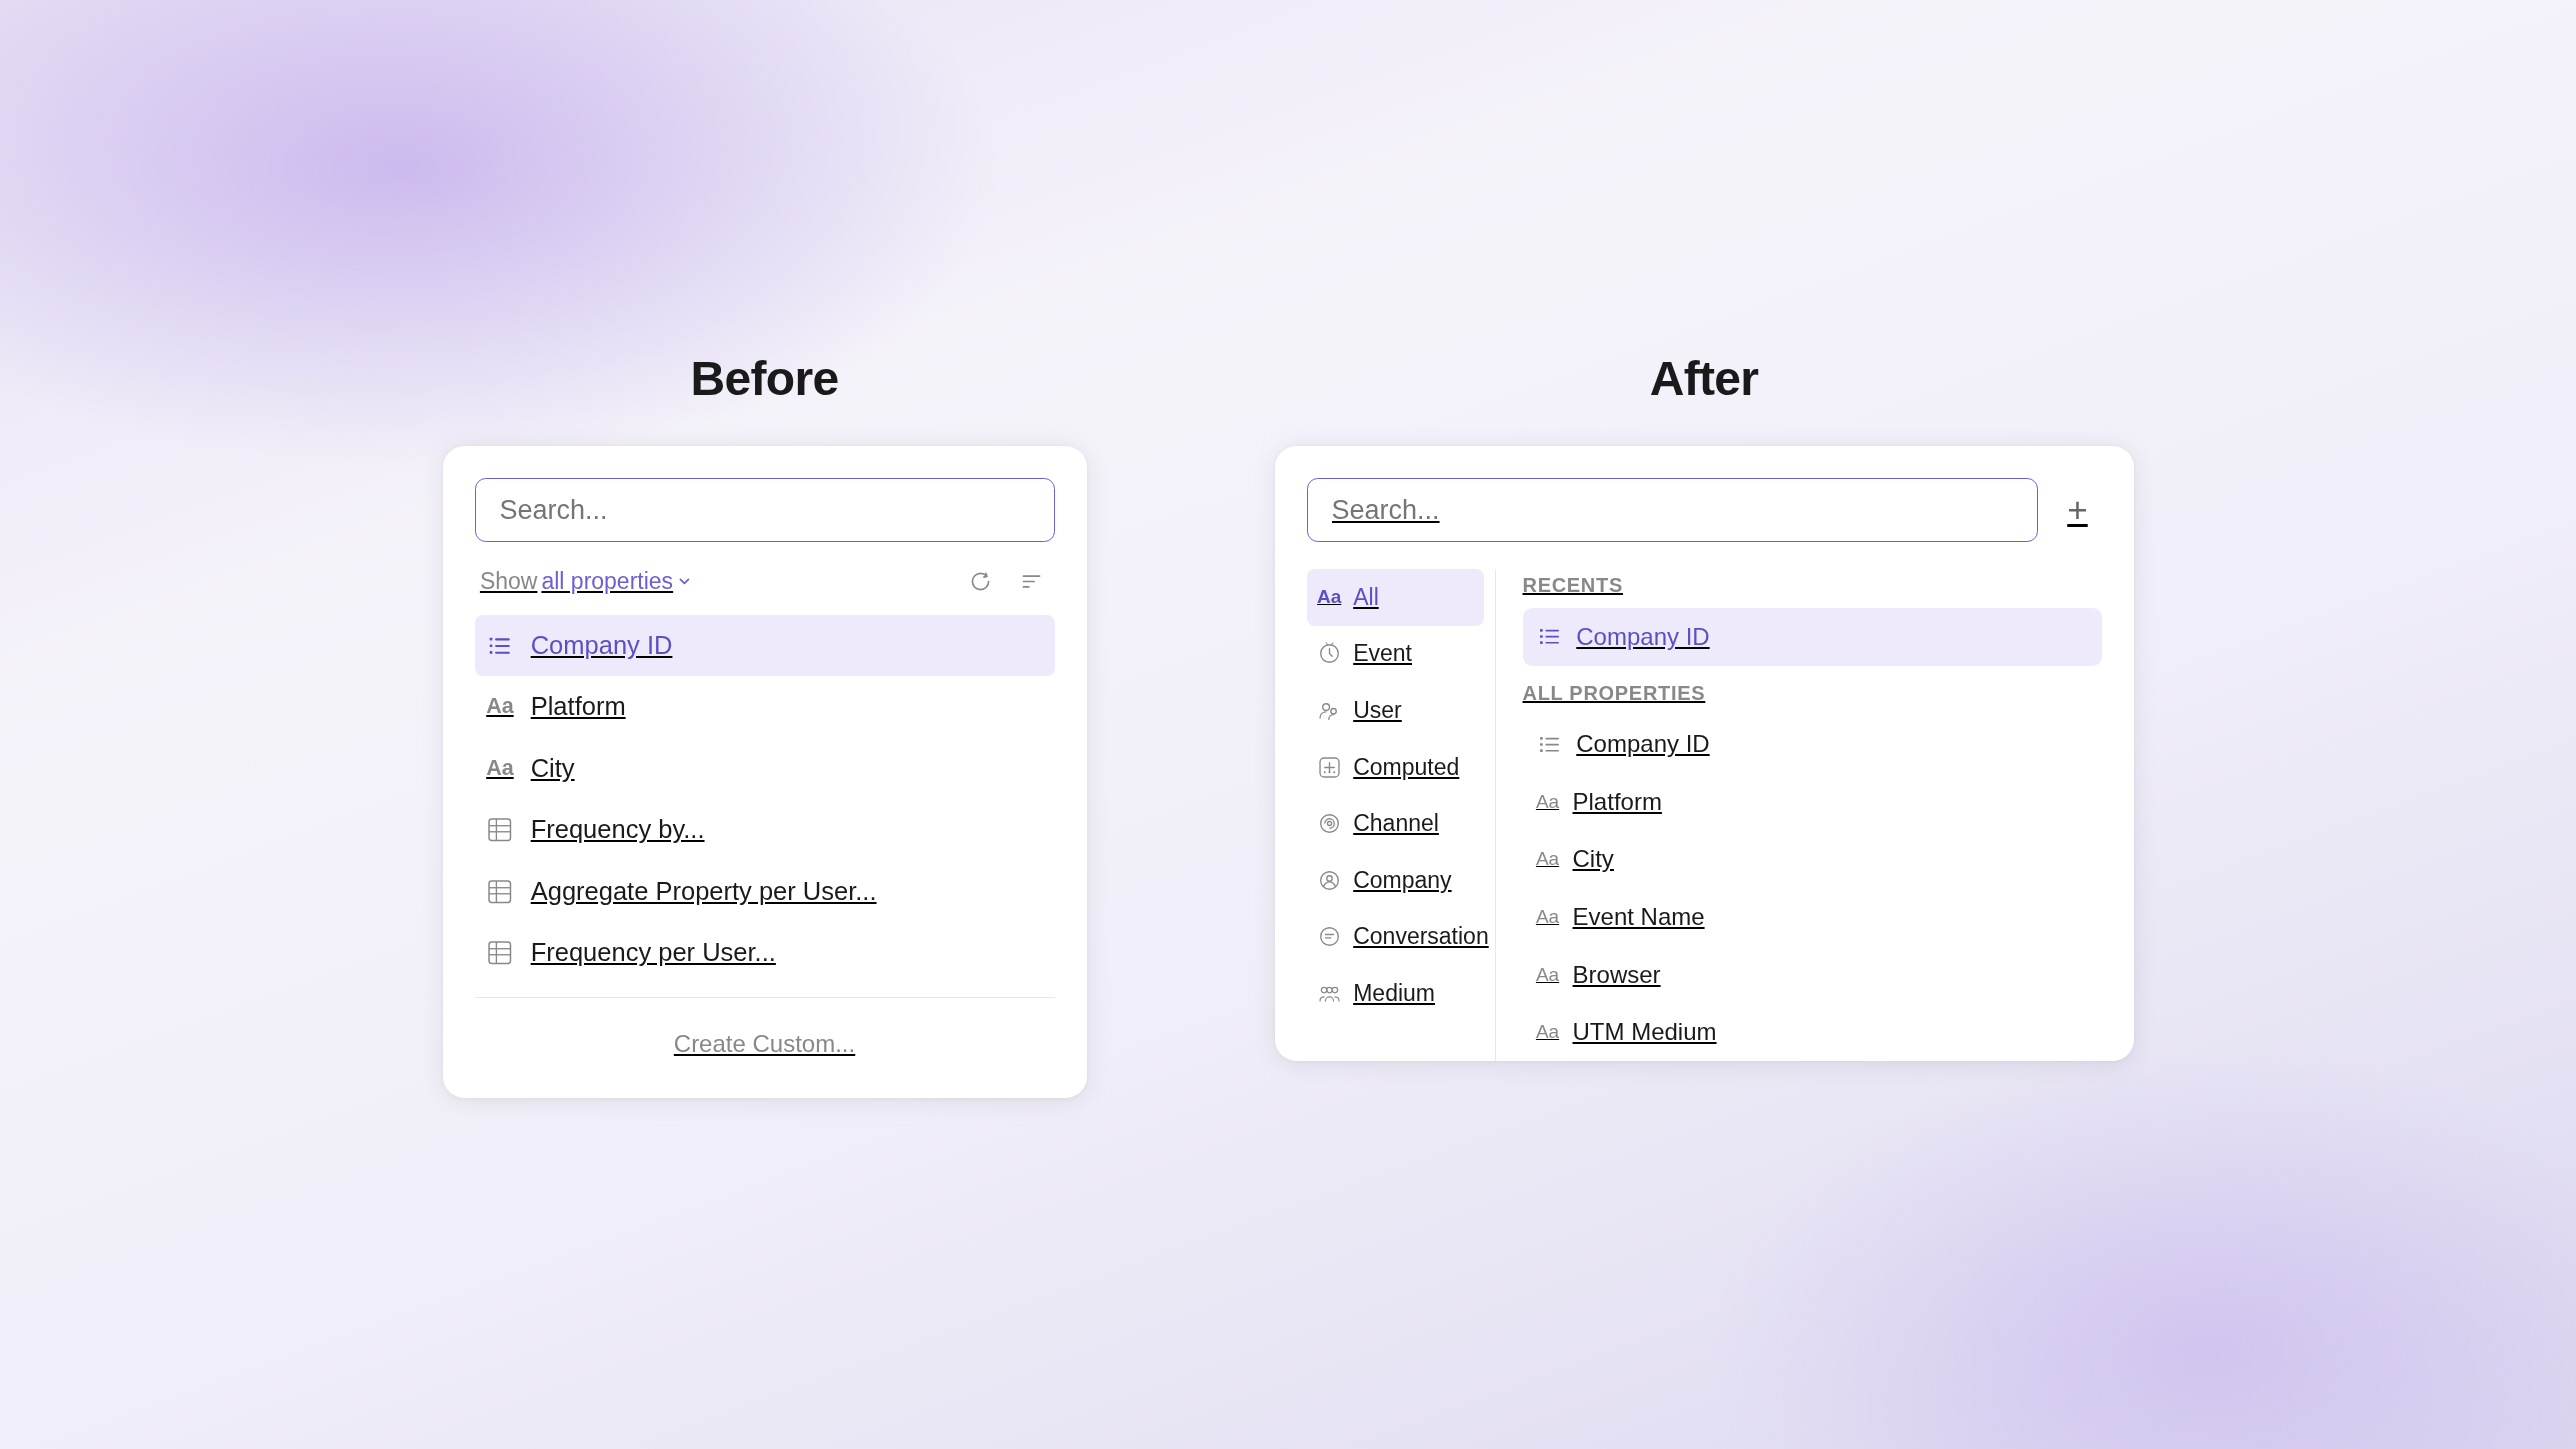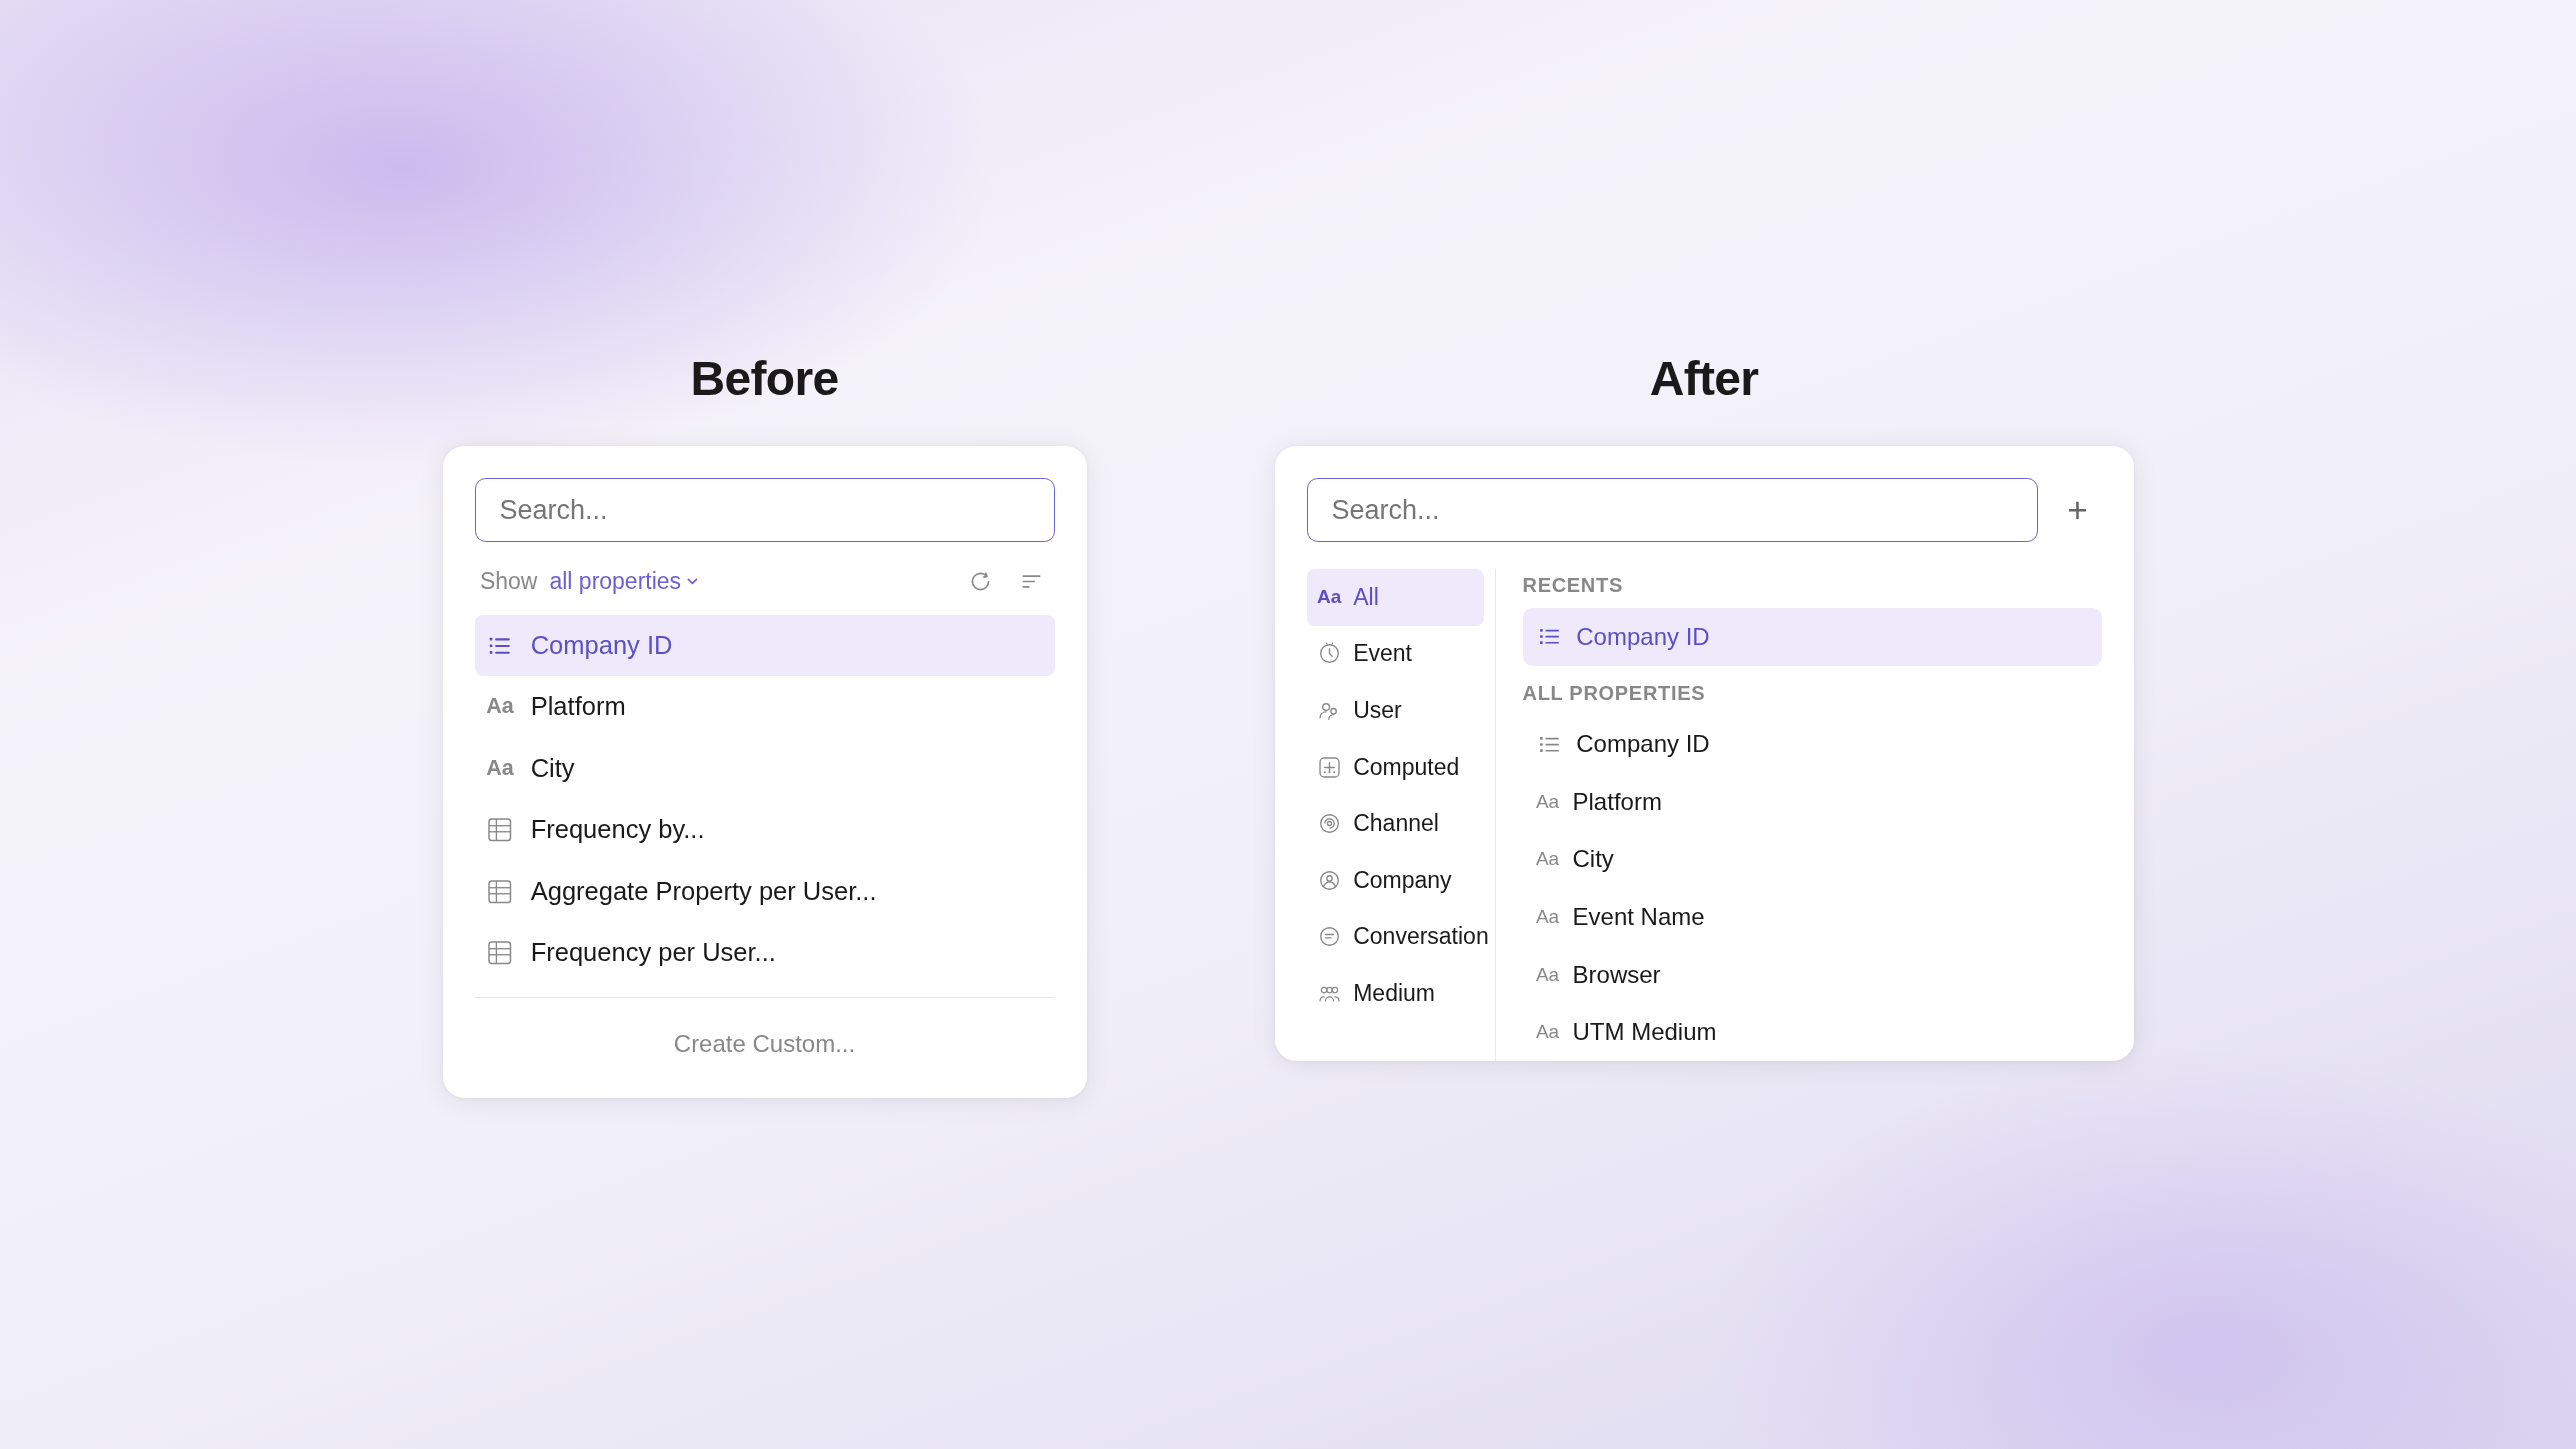--- a/index.html
+++ b/index.html
@@ -60,20 +60,21 @@
       color: #1a1a1a;
       letter-spacing: -0.7px;
     }
 
     
     .card {
       background: #ffffff;
       border-radius: 21.5px;
       box-shadow: 0 2.7px 27px rgba(0,0,0,0.08), 0 0.7px 5.4px rgba(0,0,0,0.04);
       overflow: hidden;
+      text-decoration: underline;
     }
 
     
     .before-card {
       width: 644px;
       padding: 32px;
     }
 
     .search-input-before {
       width: 100%;
@@ -92,21 +93,21 @@
       align-items: center;
       justify-content: space-between;
       margin: 21.5px 5.4px 16px 5.4px;
     }
 
     .show-label {
       font-size: 23px;
       color: #888;
       display: flex;
       align-items: flex-end;
-      gap: 12px;
+      gap: 4px;
     }
 
     .show-all-link {
       color: #6b5fd4;
       font-size: 23px;
       font-weight: 500;
       display: flex;
       align-items: center;
       gap: 4px;
       cursor: pointer;

